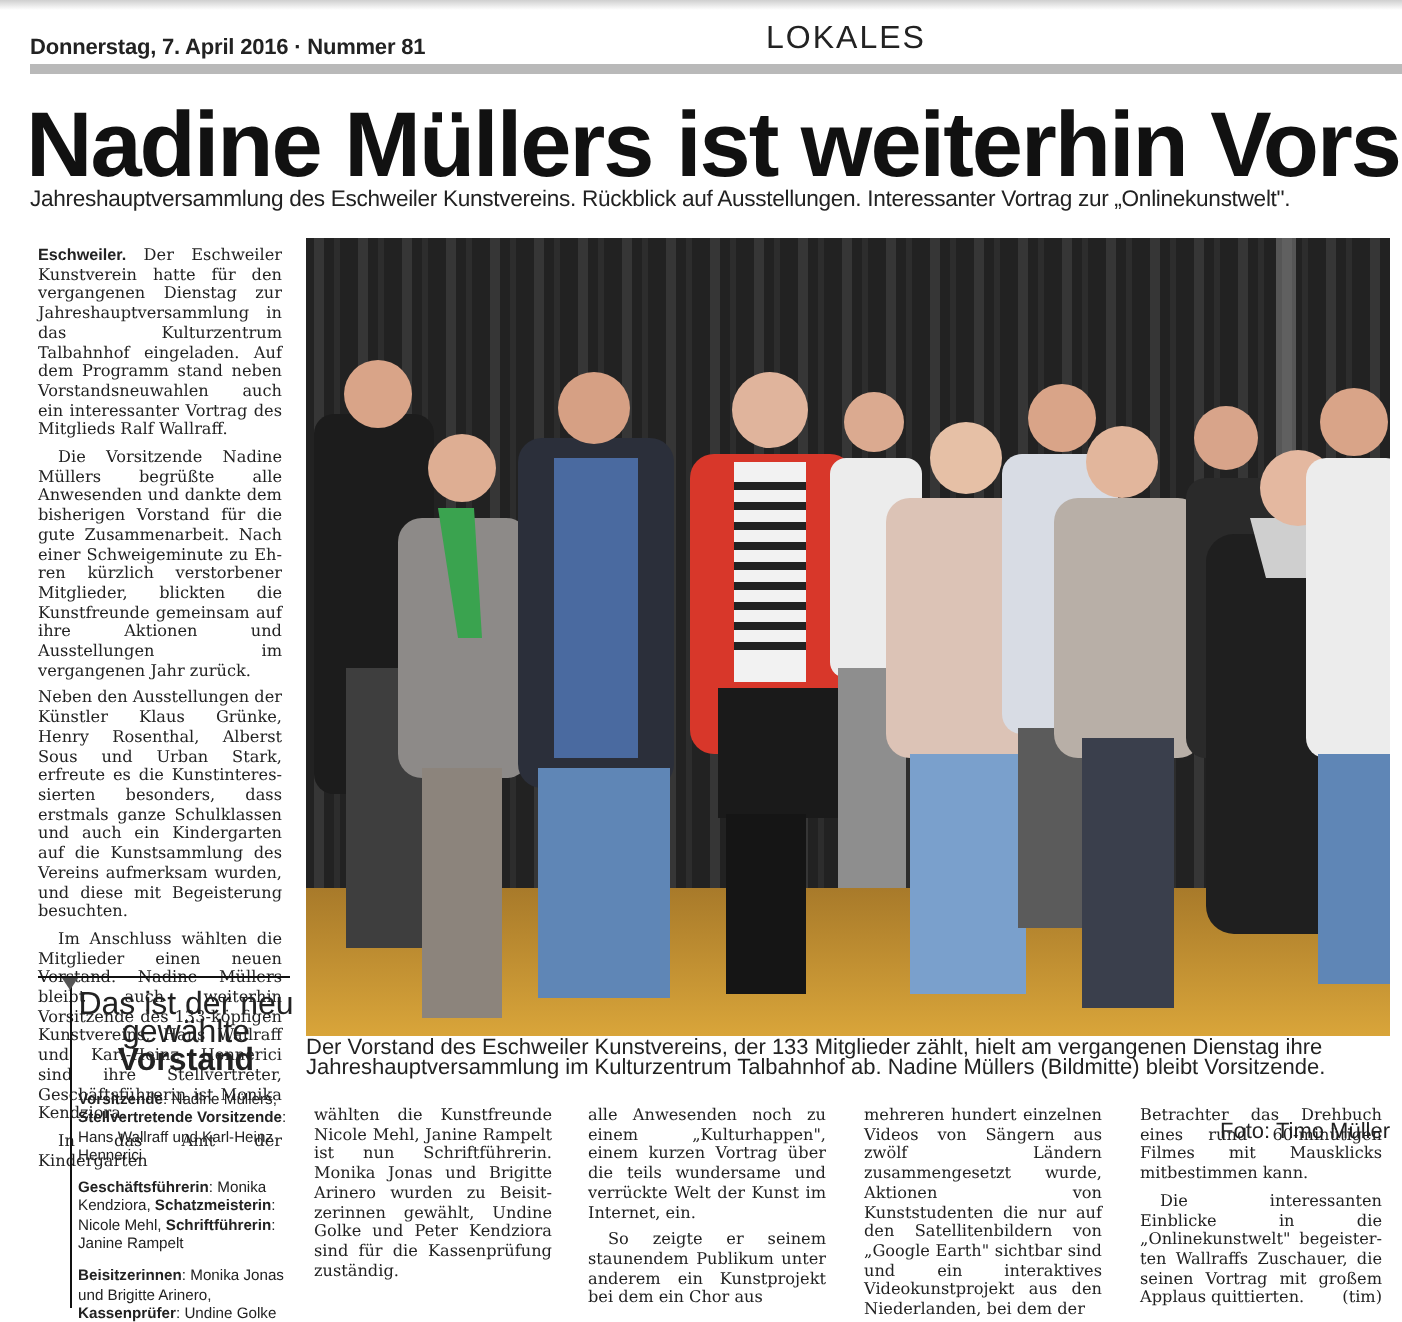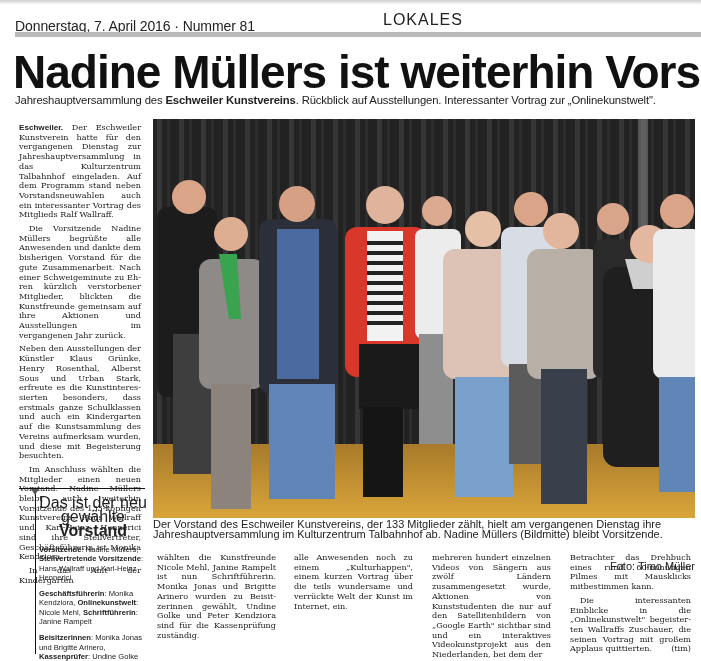--- a/index.html
+++ b/index.html
@@ -1,24 +1,24 @@
 <!DOCTYPE html>
 <html><head>
 <meta charset="utf-8">
 <style>
   * { box-sizing: border-box; margin: 0; padding: 0; }
   html, body { width: 701px; height: 661px; background: #ffffff; overflow: hidden; }
   body { position: relative; font-family: "DejaVu Serif", serif; color: #1a1a1a; }
   .topshadow { position: absolute; left: 0; top: 0; width: 701px; height: 5px; background: linear-gradient(#cfcfcf, #ffffff); }
-  .dateline { position: absolute; left: 15px; top: 18px; font-family: "Liberation Sans", sans-serif; font-size: 14px; font-weight: normal; color: #222; letter-spacing: -0.1px; }
+  .dateline { position: absolute; left: 15px; top: 18px; font-family: "Liberation Sans", sans-serif; font-size: 11px; font-weight: bold; color: #222; letter-spacing: -0.1px; }
   .ressort { position: absolute; left: 383px; top: 11px; font-family: "Liberation Sans", sans-serif; font-size: 16px; letter-spacing: 1px; color: #222; }
   .rule { position: absolute; left: 15px; top: 32px; width: 686px; height: 5px; background: #b9b9b9; }
   .headline { position: absolute; left: 13px; top: 45px; font-family: "Liberation Sans", sans-serif; font-weight: bold; font-size: 46px; letter-spacing: -1px; color: #111; white-space: nowrap; }
   .subline { position: absolute; left: 15px; top: 94px; font-family: "Liberation Sans", sans-serif; font-size: 11.3px; color: #222; white-space: nowrap; letter-spacing: -0.15px; }
-  .subline b { font-weight: bold; margin-top: 12px; }
+  .subline b { font-weight: normal; margin-top: 12px; }
   .col { position: absolute; font-size: 8.1px; line-height: 9.7px; text-align: justify; hyphens: manual; color: #222; }
   .col p { margin: 4px; }
   .col p.ind { text-indent: 10px; }
   .col .lead { font-family: "Liberation Sans", sans-serif; font-weight: bold; }
   .col h4 { font-family: "Liberation Sans", sans-serif; font-size: 8.5px; font-weight: bold; margin: 9px 0 9px 0; }
   .col1 { left: 15px; top: 119px; width: 130px; }
   .infobox { position: absolute; left: 15px; top: 488px; width: 130px; height: 166px; }
   .infobox .topline { position: absolute; left: 4px; top: 0; width: 126px; height: 1px; background: #111; }
   .infobox .leftline { position: absolute; left: 20px; top: 0; width: 1px; height: 166px; background: #111; }
   .infobox .tri { position: absolute; left: 16px; top: 1px; width: 0; height: 0; border-left: 4px solid transparent; border-right: 4px solid transparent; border-top: 6px solid #555; }
@@ -55,21 +55,21 @@
   <p class="ind">In das Amt der Kindergarten</p>
 </div>
 
 <div class="infobox">
   <div class="topline"></div>
   <div class="leftline"></div>
   <div class="tri"></div>
   <div class="content">
     <h3><span>Das ist der neu gewählte </span><b>Vorstand</b></h3>
     <p><b>Vorsitzende</b><span>: Nadine Müllers, </span><b>Stellvertretende Vorsitzende</b><span>: Hans Wallraff und Karl-Heinz Hen­nerici</span></p>
-    <p><b>Geschäftsführerin</b><span>: Monika Kend­ziora, </span><b>Onlinekunstwelt</b><span>: Nicole Mehl, </span><b>Schriftführerin</b><span>: Janine Ram­pelt</span></p>
+    <p><b>Geschäftsführerin</b><span>: Monika Kend­ziora, </span><b>Schatzmeisterin</b><span>: Nicole Mehl, </span><b>Schriftführerin</b><span>: Janine Ram­pelt</span></p>
     <p><b>Beisitzerinnen</b><span>: Monika Jonas und Brigitte Arinero, </span><b>Kassenprüfer</b><span>: Un­dine Golke und Peter Kendziora</span></p>
   </div>
 </div>
 
 <div class="photo">
   <svg width="542" height="399" viewBox="0 0 542 399" xmlns="http://www.w3.org/2000/svg">
     <defs>
       <linearGradient id="curt" x1="0" x2="1" y1="0" y2="0">
         <stop offset="0" stop-color="#1e1e1e"></stop>
           <stop offset="0.02" stop-color="#3a3a3a"></stop>
@@ -152,20 +152,21 @@
 <div class="caption">
   <span>Der Vorstand des Eschweiler Kunstvereins, der 133 Mitglieder zählt, hielt am vergangenen Dienstag ihre Jahreshauptversammlung im Kulturzentrum Talbahnhof ab. Nadine Müllers (Bildmitte) bleibt Vorsitzende.</span>
   <span class="credit">Foto: Timo Müller</span>
 </div>
 
 <div class="col col2">
   <p>wählten die Kunstfreunde Nicole Mehl, Janine Rampelt ist nun Schriftführerin. Monika Jonas und Brigitte Arinero wurden zu Beisit­zerinnen gewählt, Undine Golke und Peter Kendziora sind für die Kassenprüfung zuständig.</p>
 </div>
 <div class="col col3">
   <p>alle Anwesenden noch zu einem „Kulturhappen", einem kurzen Vortrag über die teils wundersame und verrückte Welt der Kunst im Internet, ein.</p>
+  <p class="ind">So zeigte er seinem staunendem Publikum unter anderem ein Kunstprojekt bei dem ein Chor aus</p>
 </div>
 <div class="col col4">
   <p>mehreren hundert einzelnen Vi­deos von Sängern aus zwölf Län­dern zusammengesetzt wurde, Ak­tionen von Kunststudenten die nur auf den Satellitenbildern von „Google Earth" sichtbar sind und ein interaktives Videokunstprojekt aus den Niederlanden, bei dem der</p>
 </div>
 <div class="col col5">
   <p>Betrachter das Drehbuch eines rund 60-minütigen Filmes mit Mausklicks mitbestimmen kann.</p>
   <p class="ind"><span>Die interessanten Einblicke in die „Onlinekunstwelt" begeister­ten Wallraffs Zuschauer, die seinen Vortrag mit großem Applaus quit­tierten.</span><span class="tim">(tim)</span></p>
 </div>
 
 </body></html>

